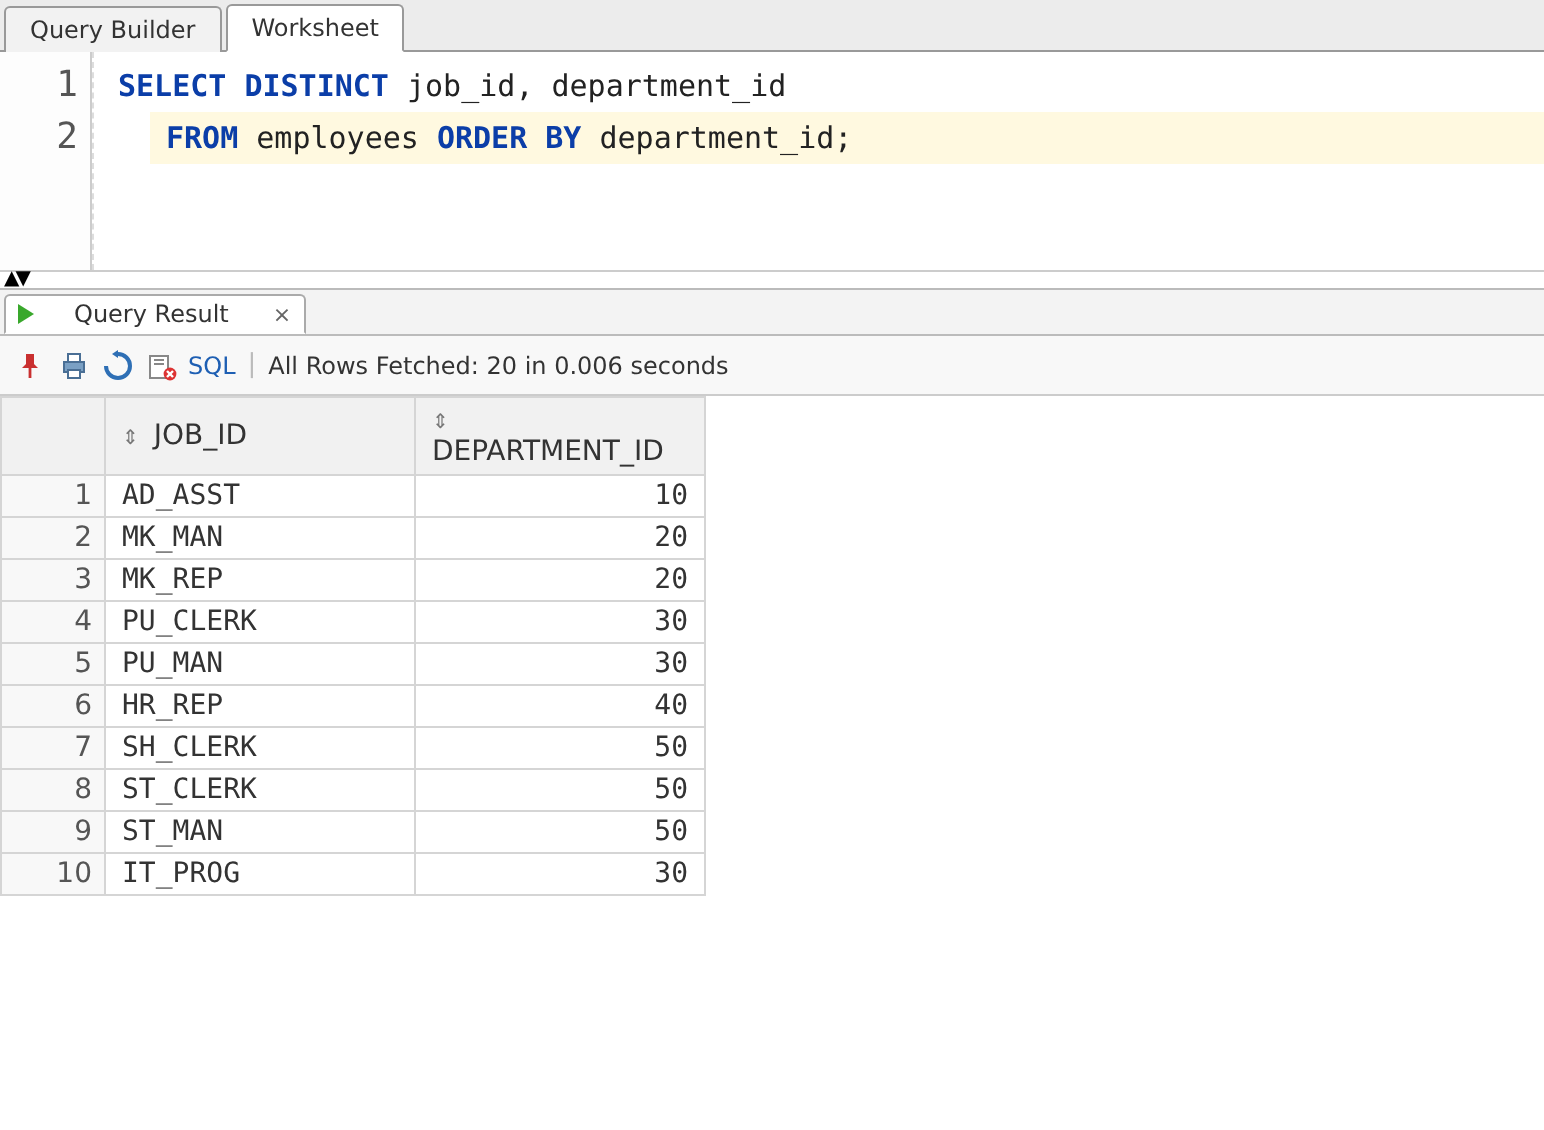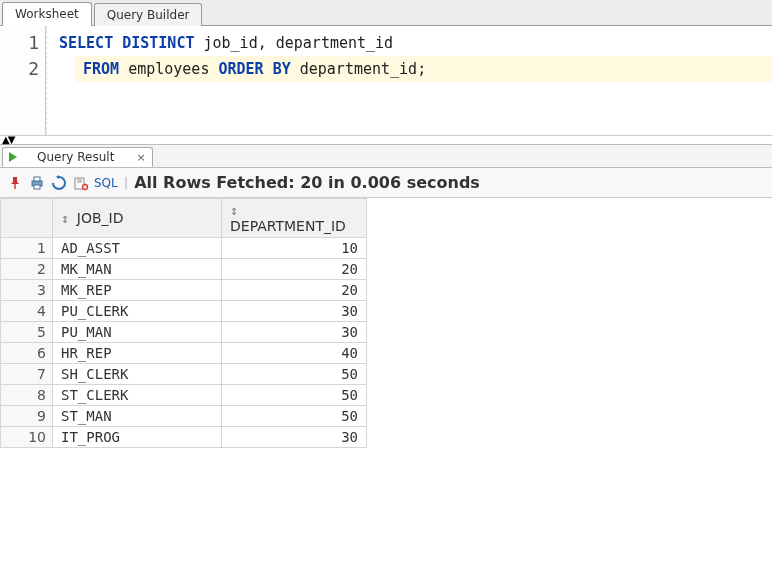--- a/index.html
+++ b/index.html
@@ -130,21 +130,21 @@
     height: 30px;
   }
   .tbtn {
     width: 18px; height: 18px;
     display: inline-flex;
     align-items: center; justify-content: center;
     cursor: pointer;
   }
   .sep { color: #bbb; margin: 0 2px; }
   .sql-link { color: #1e5fb3; font-size: 12px; cursor: pointer; }
-  .status { color: #333; font-size: 16px; font-weight: bold; }
+  .status { color: #333; font-size: 12px; }
   
   .grid { border-collapse: collapse; width: auto; }
   .grid th, .grid td {
     border: 1px solid #d5d5d5;
     font-size: 14px;
   }
   .grid thead th {
     background: #f1f1f1;
     font-weight: normal;
     padding: 3px 8px;
@@ -167,29 +167,29 @@
   }
   .grid tbody td.rownum {
     text-align: right;
     color: #555;
     background: #f8f8f8;
     font-family: "DejaVu Sans", Arial, sans-serif;
     padding-right: 6px;
     width: 52px;
   }
   .grid tbody td.numcell { text-align: right; }
-  .col-job { width: 169px; }
+  .col-job { width: 155px; }
   .col-dept { width: 145px; }
 </style>
 </head>
 <body>
 
 <div class="tabstrip">
+  <div class="tab">Query Builder</div>
   <div class="tab active">Worksheet</div>
-  <div class="tab">Query Builder</div>
 </div>
 
 <div class="editor">
   <div class="gutter" id="gutter">
       <div class="ln">1</div>
       <div class="ln">2</div>
     </div>
   <div class="code" id="code"><div class="line"><span class="kw">SELECT</span> <span class="kw">DISTINCT</span> <span class="word">job_id</span><span class="punct">,</span> <span class="word">department_id</span></div><div class="line hl"><span class="kw">FROM</span> <span class="word">employees</span> <span class="kw">ORDER</span> <span class="kw">BY</span> <span class="word">department_id</span><span class="punct">;</span></div></div>
 </div>
 

